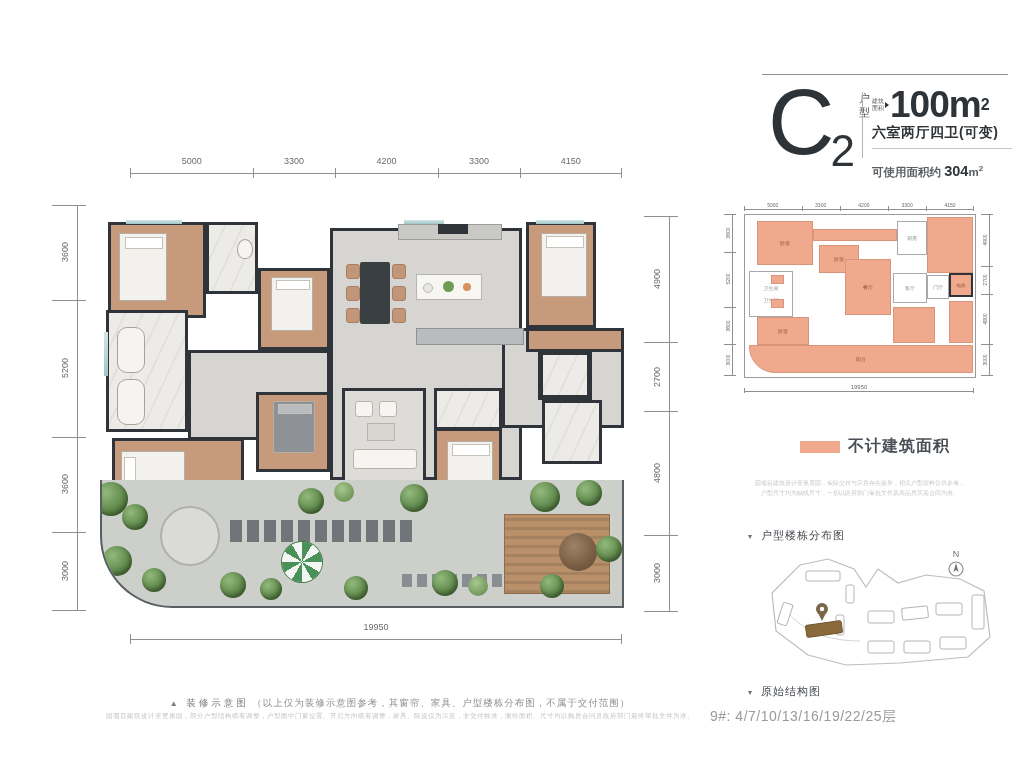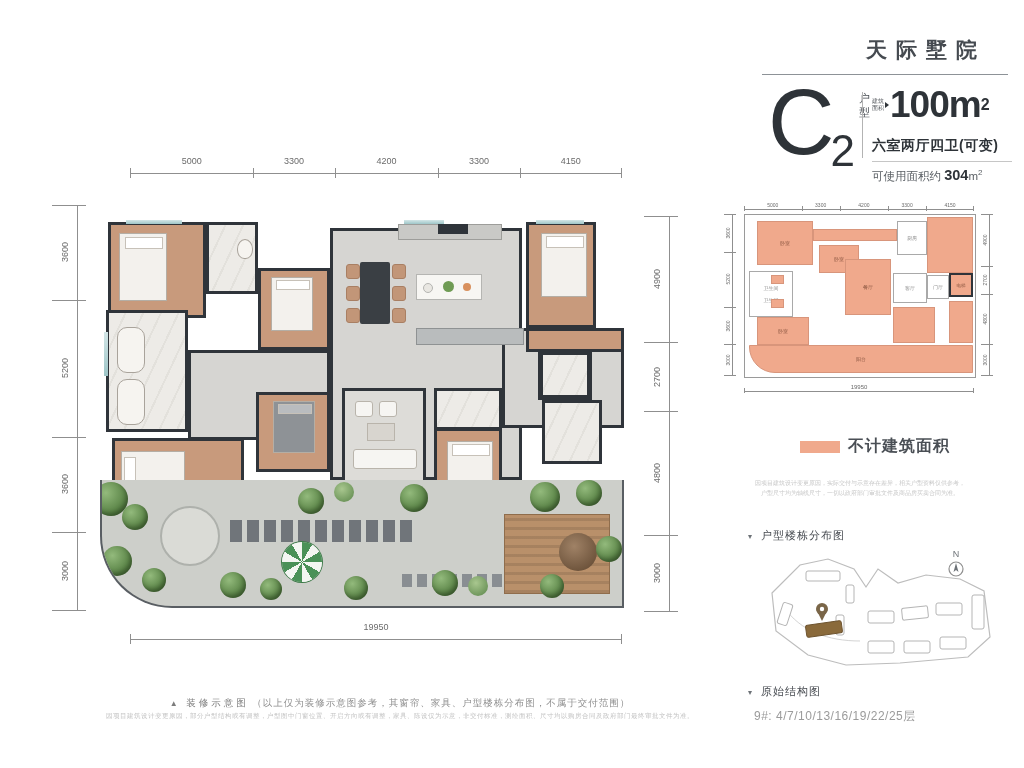--- a/index.html
+++ b/index.html
@@ -16,23 +16,23 @@
   .ctype .two{font-size:44px;font-weight:400;color:#2e3338;margin-top:46px;margin-left:-4px;}
   .ctype .tag{display:flex;flex-direction:column;font-size:11px;color:#4a4f55;margin:12px 0 0 4px;line-height:1.25;}
   .vdiv{left:862px;top:92px;height:66px;border-left:1px solid #b3b3b3;}
   .info{left:872px;top:86px;width:140px;}
   .info .row1{display:flex;align-items:center;}
   .area-tag{font-size:6px;color:#55595e;line-height:1.15;text-align:center;margin-right:1px;}
   .area-arrow{width:0;height:0;border-top:3px solid transparent;border-bottom:3px solid transparent;
               border-left:4px solid #2e3338;margin-right:1px;}
   .area-main{font-size:37px;font-weight:700;color:#2e3338;letter-spacing:-1px;line-height:1;}
   .area-sup{font-size:16px;font-weight:700;color:#2e3338;vertical-align:super;line-height:1;}
-  .rooms-line{font-size:14px;font-weight:700;color:#2e3338;margin-top:14px;letter-spacing:.5px;}
+  .rooms-line{font-size:14px;font-weight:700;color:#2e3338;margin-top:1px;letter-spacing:.5px;}
   .info-rule{border-top:1px solid #c6c6c6;margin-top:6px;}
-  .usable{font-size:11.5px;color:#5a5f64;margin-top:5px;}
+  .usable{font-size:11.5px;color:#5a5f64;margin-top:14px;font-weight:bold;}
   .usable b{font-size:14.5px;color:#2e3338;}
   .usable .sup2{font-size:8px;vertical-align:super;}
 
   
   .dim-h{display:flex;height:18px;}
   .dim-h .seg{position:relative;flex-basis:0;border-bottom:1px solid #8f8f8f;}
   .dim-h .seg::before{content:'';position:absolute;left:0;bottom:-5px;height:10px;border-left:1px solid #8f8f8f;}
   .dim-h .seg:last-child::after{content:'';position:absolute;right:0;bottom:-5px;height:10px;border-left:1px solid #8f8f8f;}
   .dim-h .lab{position:absolute;width:100%;text-align:center;top:0;font-size:9px;color:#6b6b6b;}
   .dim-v{display:flex;flex-direction:column;width:26px;}
@@ -81,34 +81,33 @@
   .wht{background:#ffffff;border:1px solid #a9a9a9;color:#8c8c8c;}
   .legend{left:800px;top:436px;display:flex;align-items:center;gap:8px;}
   .legend .sw{width:40px;height:12px;background:#f0a98c;}
   .legend .lab{font-size:16px;color:#4a4f55;letter-spacing:1px;font-weight:bold;}
   .struct-title{left:733px;top:460px;width:252px;text-align:center;font-size:11px;color:#bcbcbc;letter-spacing:2px;}
   .struct-note{left:738px;top:479px;width:244px;text-align:center;font-size:6px;line-height:1.6;color:#c8c8c8;}
 
   
   .panel-title{font-size:11px;color:#45494f;letter-spacing:1px;}
   .panel-title .mk{font-size:8px;color:#6d7277;margin-right:4px;}
-  .floors-text{left:754px;top:708px;font-size:12px;color:#9b9b9b;letter-spacing:.5px;}
+  .floors-text{left:710px;top:708px;font-size:14px;color:#9b9b9b;letter-spacing:.5px;}
 
   
   .footer1{left:60px;top:697px;width:680px;text-align:center;font-size:9.5px;color:#8f8f8f;letter-spacing:1px;}
   .footer1 .t{color:#7c7c7c;letter-spacing:3px;}
   .footer1 .mk{font-size:8px;margin-right:4px;color:#7c7c7c;}
   .footer2{left:60px;top:712px;width:680px;text-align:center;font-size:6.5px;color:#c3c3c3;letter-spacing:.5px;}
 </style>
 </head>
 <body>
 
 <div class="page">
 
-  <div class="a brand">天际墅院</div>
   <div class="a brand-rule"></div>
 
   <div class="a ctype">
     <span class="c">C</span>
     <span class="two">2</span>
     <span class="tag">
       <span>户</span>
       <span>型</span>
     </span>
   </div>

